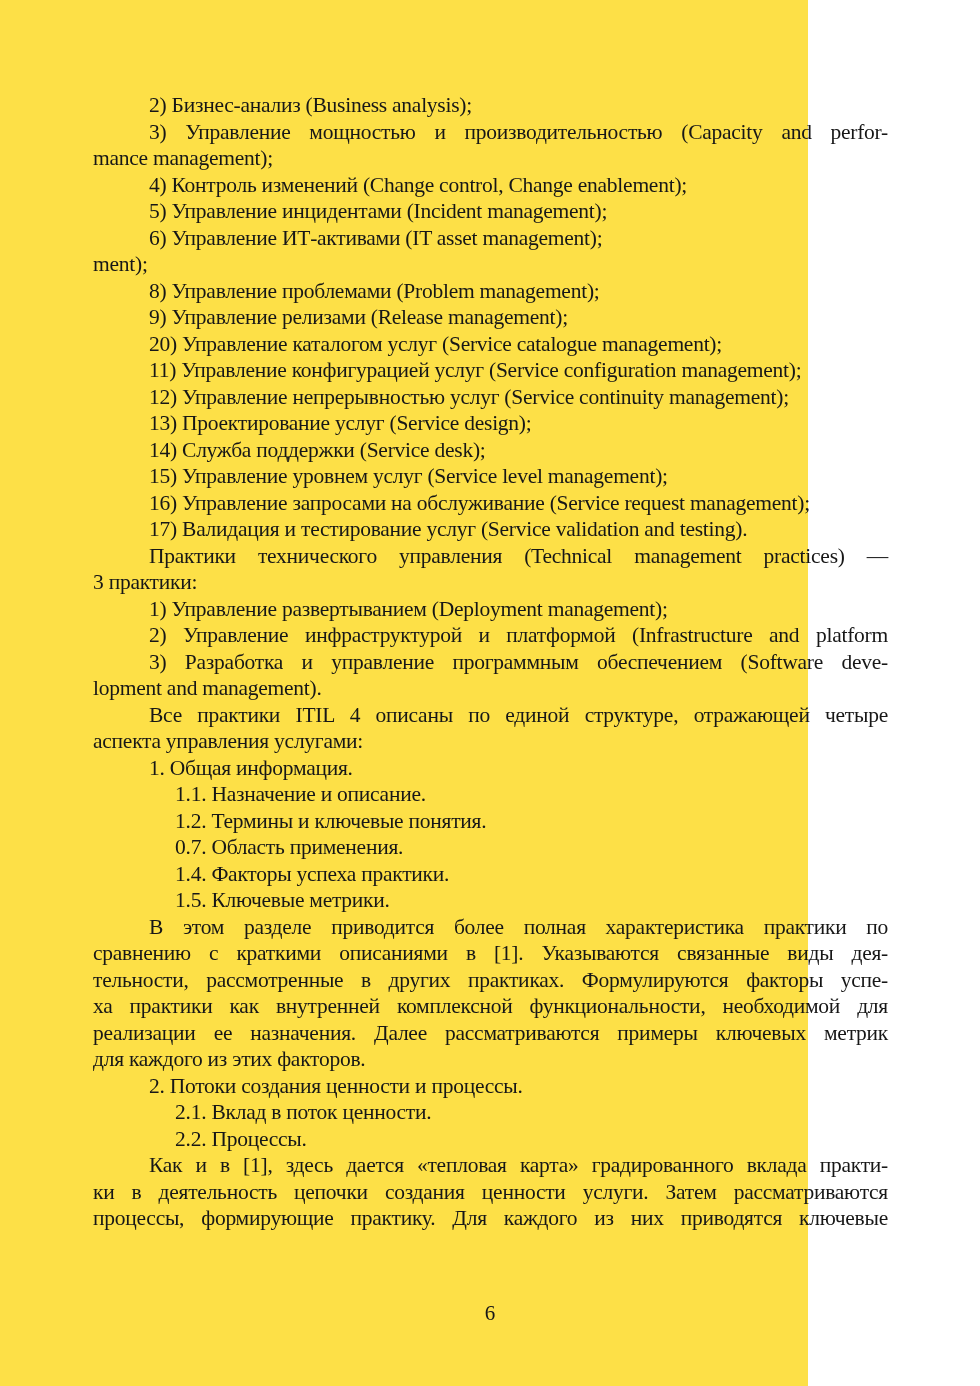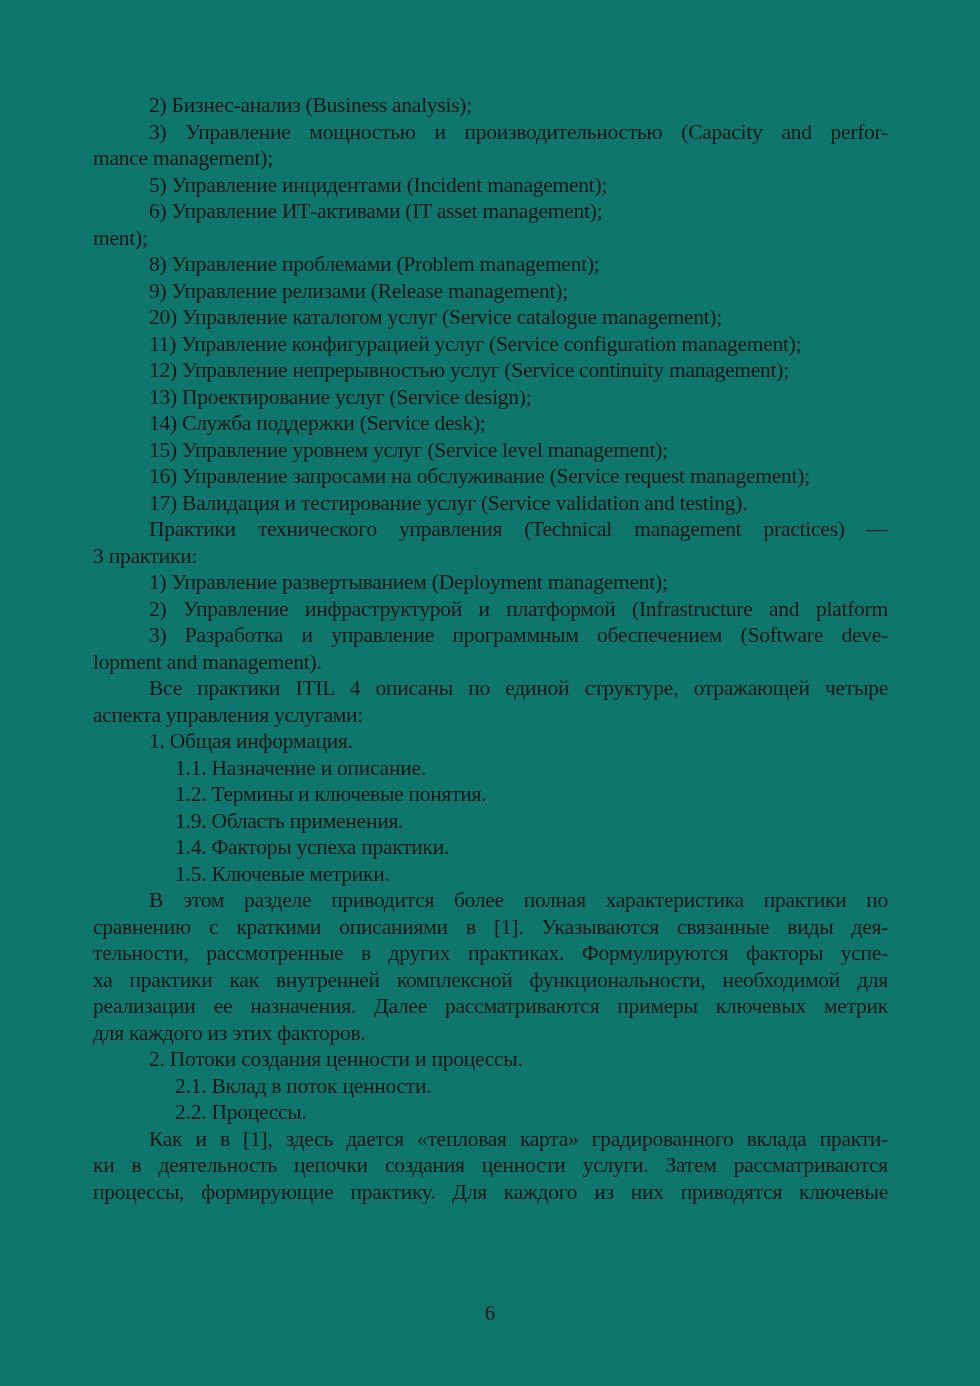--- a/index.html
+++ b/index.html
@@ -9,23 +9,23 @@
   }
   body {
     width: 980px;
     height: 1386px;
     overflow: hidden;
     font-family: "Liberation Serif", "DejaVu Serif", serif;
     color: #171717;
   }
   .page {
     position: relative;
-    width: 980px;
+    width: 808px;
     height: 1386px;
-    background: #0f766e;
+    background: #fde047;
   }
   .page-body {
     position: absolute;
     top: 92px;
     left: 93px;
     width: 795px;
     font-size: 21.5px;
     line-height: 26.5px;
     letter-spacing: -0.25px;
   }
@@ -56,20 +56,23 @@
 <body>
 
 <div class="page">
   <main class="page-body">
       <div class="paragraph indent-1">
         <div class="line firstline lastline"><span>2) Бизнес-анализ (Business analysis);</span></div>
       </div>
       <div class="paragraph indent-1">
         <div class="line firstline"><span>3) Управление мощностью и производительностью (Capacity and perfor-</span></div>
         <div class="line lastline"><span>mance management);</span></div>
+      </div>
+      <div class="paragraph indent-1">
+        <div class="line firstline lastline"><span>4) Контроль изменений (Change control, Change enablement);</span></div>
       </div>
       <div class="paragraph indent-1">
         <div class="line firstline lastline"><span>5) Управление инцидентами (Incident management);</span></div>
       </div>
       <div class="paragraph indent-1">
         <div class="line firstline lastline"><span>6) Управление ИТ-активами (IT asset management);</span></div>
       </div>
       <div class="paragraph indent-1">
         <div class="line lastline"><span>ment);</span></div>
       </div>
@@ -124,21 +127,21 @@
       <div class="paragraph indent-1">
         <div class="line firstline lastline"><span>1. Общая информация.</span></div>
       </div>
       <div class="paragraph indent-2">
         <div class="line firstline lastline"><span>1.1. Назначение и описание.</span></div>
       </div>
       <div class="paragraph indent-2">
         <div class="line firstline lastline"><span>1.2. Термины и ключевые понятия.</span></div>
       </div>
       <div class="paragraph indent-2">
-        <div class="line firstline lastline"><span>1.9. Область применения.</span></div>
+        <div class="line firstline lastline"><span>0.7. Область применения.</span></div>
       </div>
       <div class="paragraph indent-2">
         <div class="line firstline lastline"><span>1.4. Факторы успеха практики.</span></div>
       </div>
       <div class="paragraph indent-2">
         <div class="line firstline lastline"><span>1.5. Ключевые метрики.</span></div>
       </div>
       <div class="paragraph indent-1">
         <div class="line firstline"><span>В этом разделе приводится более полная характеристика практики по</span></div>
         <div class="line"><span>сравнению с краткими описаниями в [1]. Указываются связанные виды дея-</span></div>

